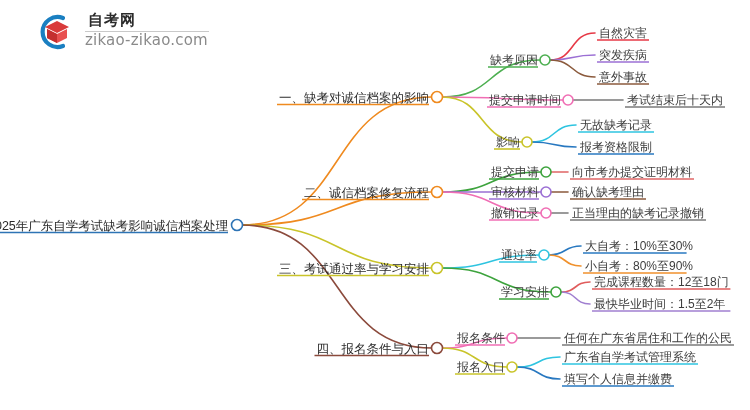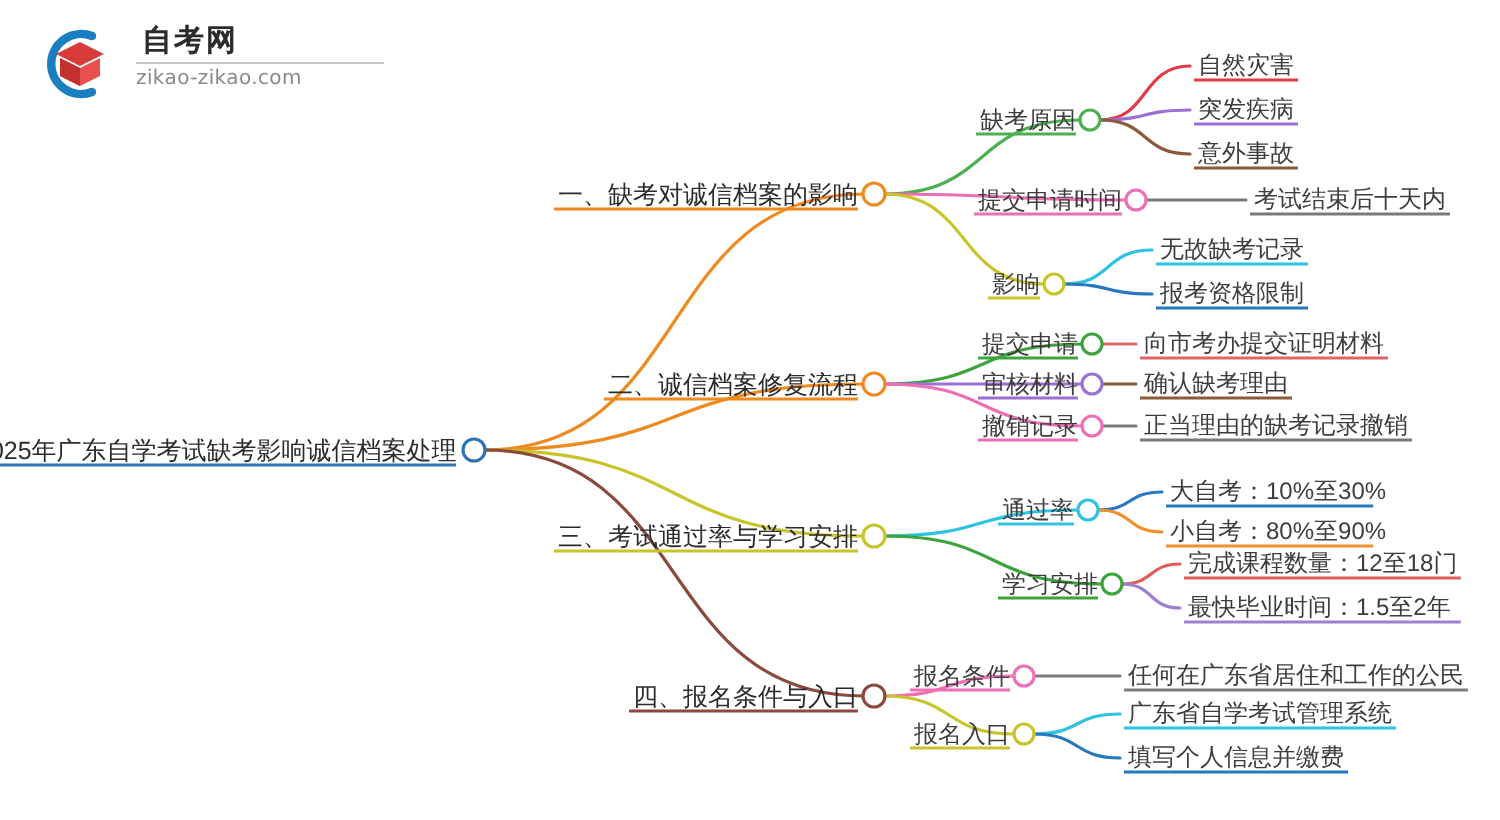--- a/index.html
+++ b/index.html
@@ -54,21 +54,21 @@
     stroke-width: 1.6;
     stroke-linecap: butt;
   }
   .node-dot {
     fill: #ffffff;
     stroke-width: 1.6;
   }
   
   #logo {
     position: absolute;
-    left: 16px;
+    left: 33px;
     top: 10px;
     width: 180px;
     height: 44px;
   }
   #logo-mark {
     position: absolute;
     left: 0;
     top: 2px;
     width: 42px;
     height: 40px;
@@ -89,21 +89,21 @@
     padding-left: 3px;
   }
   #logo-divider {
     width: 124px;
     height: 1px;
     background: #c9c9c9;
     margin: 1px 0 2px 0;
   }
   #logo-sub {
     font-family: "DejaVu Sans", "Liberation Sans", sans-serif;
-    font-size: 10px;
+    font-size: 15px;
     color: #8a8a8a;
     letter-spacing: 0.2px;
     line-height: 12px;
   }
 </style>
 </head>
 <body>
 
 <div id="page">
 

